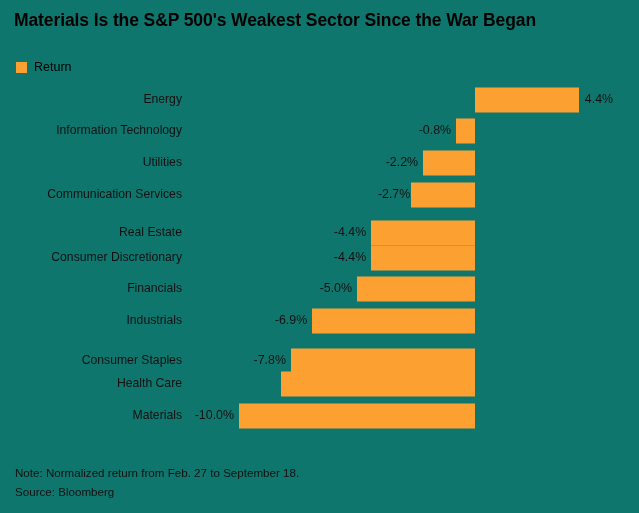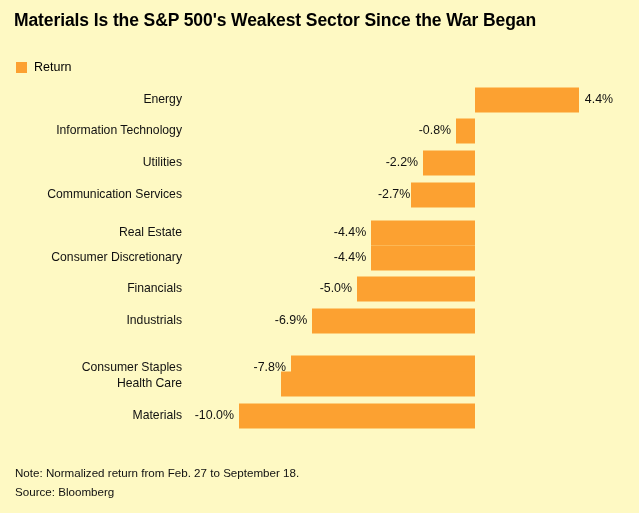--- a/index.html
+++ b/index.html
@@ -10,21 +10,21 @@
     background: #ffffff;
     font-family: "Liberation Sans", sans-serif;
     color: #000000;
     overflow: hidden;
   }
 
   #chart-root {
     position: relative;
     width: 639px;
     height: 513px;
-    background: #fef9c3;
+    background: #0f766e;
   }
 
   
   #page-title {
     position: absolute;
     left: 14px;
     top: 9px;
     width: 600px;
     font-size: 17.5px;
     font-weight: bold;
@@ -158,21 +158,21 @@
       <div class="bar-row" style="top: 189.6px;">
         <div class="cat-label">Financials</div>
         <div class="bar" style="background: rgb(252, 161, 49); width: 118px; left: 357px;"></div>
         <div class="val-label" style="left: 0px; width: 352px; text-align: right;">-5.0%</div>
       </div>
       <div class="bar-row" style="top: 221.2px;">
         <div class="cat-label">Industrials</div>
         <div class="bar" style="background: rgb(252, 161, 49); width: 162.84px; left: 312.16px;"></div>
         <div class="val-label" style="left: 0px; width: 307.16px; text-align: right;">-6.9%</div>
       </div>
-      <div class="bar-row" style="top: 268px;">
+      <div class="bar-row" style="top: 261px;">
         <div class="cat-label">Consumer Staples</div>
         <div class="bar" style="background: rgb(252, 161, 49); width: 184.08px; left: 290.92px;"></div>
         <div class="val-label" style="left: 0px; width: 285.92px; text-align: right;">-7.8%</div>
       </div>
       <div class="bar-row" style="top: 284.4px;">
         <div class="cat-label">Health Care</div>
         <div class="bar" style="background: rgb(252, 161, 49); width: 193.52px; left: 281.48px;"></div>
       </div>
       <div class="bar-row" style="top: 316px;">
         <div class="cat-label">Materials</div>

